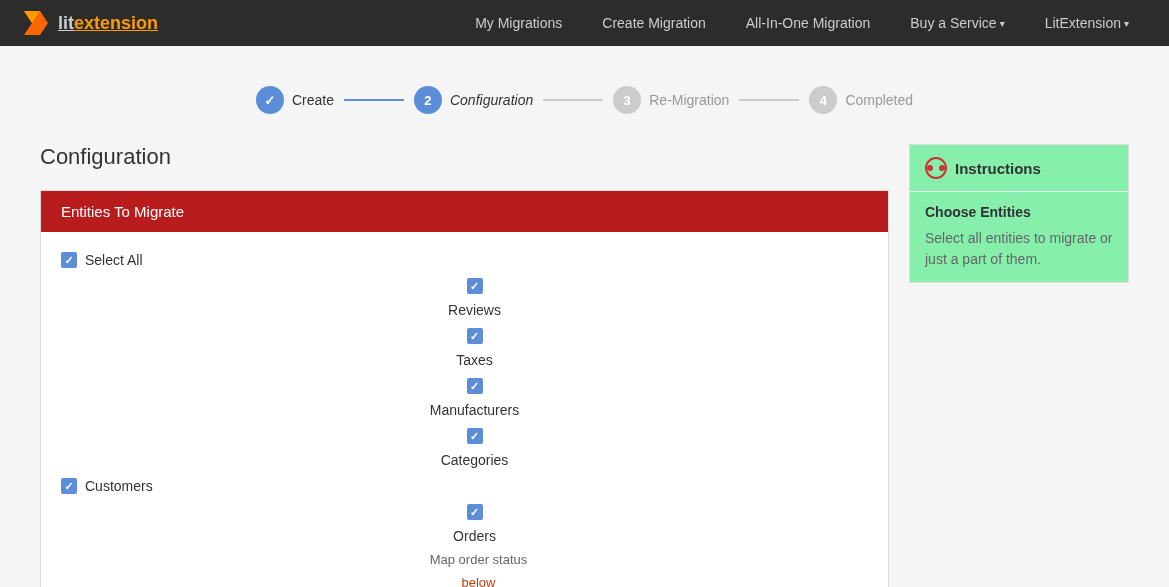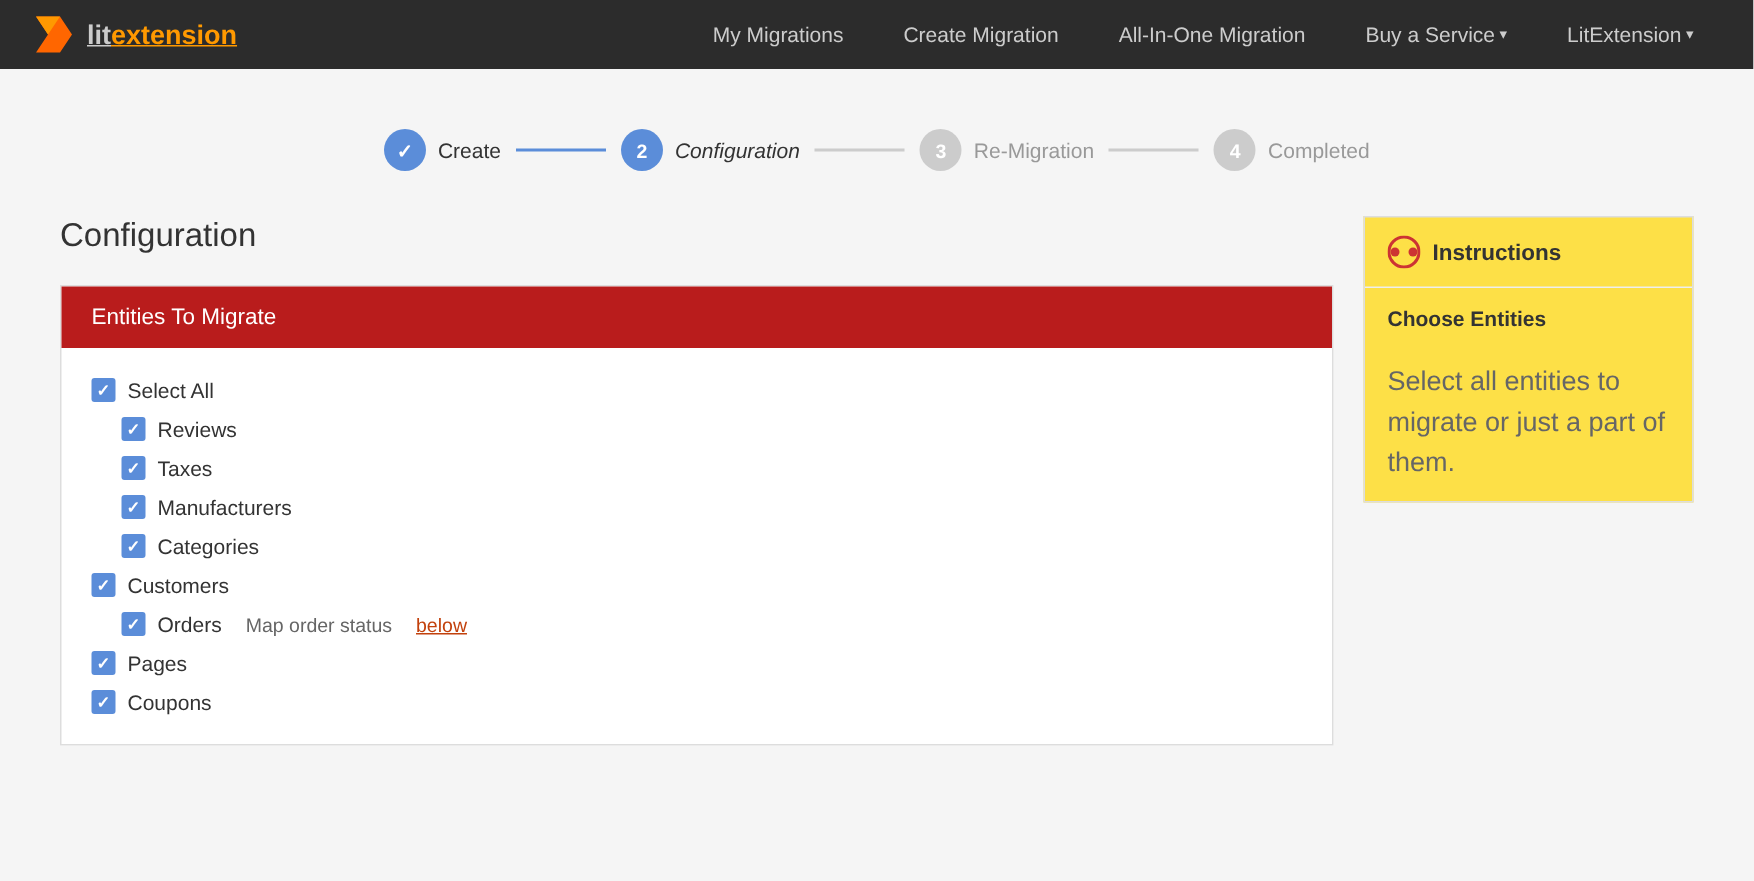--- a/index.html
+++ b/index.html
@@ -141,21 +141,21 @@
     .entities-body {
       padding: 15px 20px;
     }
     .checkbox-item {
       display: flex;
       align-items: center;
       padding: 5px 0;
       gap: 8px;
     }
     .checkbox-item.level1 { padding-left: 0; }
-    .checkbox-item.level2 { padding-left: 20px; }
+    .checkbox-item.level2 { padding-left: 20px; flex-direction: column; }
     .cb {
       width: 16px;
       height: 16px;
       background: #5b8dd9;
       border: none;
       border-radius: 2px;
       display: flex;
       align-items: center;
       justify-content: center;
       flex-shrink: 0;
@@ -183,21 +183,21 @@
       color: #666;
       margin-left: 8px;
     }
 
     
     .right-panel {
       width: 220px;
       flex-shrink: 0;
     }
     .instructions-box {
-      background: #fde047;
+      background: #86efac;
       border: 1px solid #ddd;
     }
     .instructions-header {
       display: flex;
       align-items: center;
       padding: 12px 15px;
       border-bottom: 1px solid #eee;
       gap: 8px;
     }
     .instructions-icon {
@@ -210,24 +210,24 @@
       font-weight: bold;
       color: #333;
     }
     .instructions-body {
       padding: 12px 15px;
     }
     .instructions-subtitle {
       font-size: 14px;
       font-weight: bold;
       color: #333;
-      margin-bottom: 21px;
+      margin-bottom: 8px;
     }
     .instructions-text {
-      font-size: 18px;
+      font-size: 14px;
       color: #666;
       line-height: 1.5;
     }
   </style>
 </head>
 <body>
 
 <nav class="navbar">
   <div class="navbar-brand">
     <svg class="brand-logo" viewBox="0 0 32 32">

